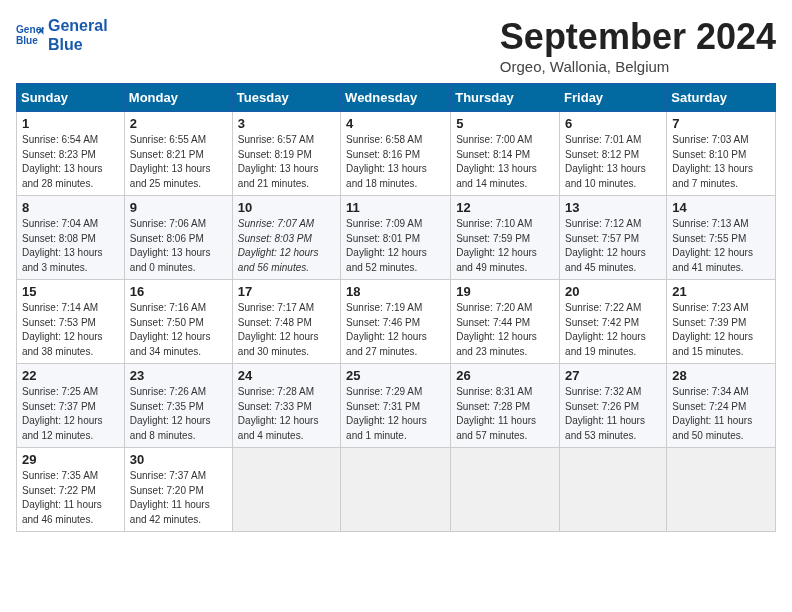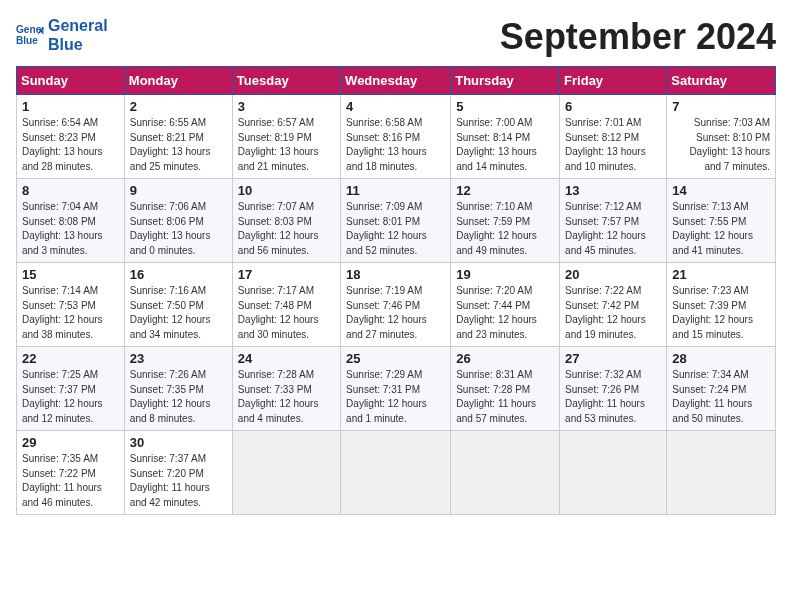--- a/index.html
+++ b/index.html
@@ -35,21 +35,21 @@
     .location-title {
       font-size: 15px;
       color: #444;
     }
     table {
       width: 100%;
       border-collapse: collapse;
       font-size: 10.5px;
     }
     thead th {
-      background-color: #be185d;
+      background-color: #0369a1;
       color: #fff;
       padding: 6px 4px;
       text-align: left;
       font-size: 13px;
       font-weight: bold;
       border: 1px solid #1a5aad;
     }
     td {
       vertical-align: top;
       border: 1px solid #ccc;
@@ -87,20 +87,21 @@
       <text x="0" y="30" font-size="13" font-weight="bold" fill="#1a5aad">Blue</text>
       <polygon points="32,8 36,18 32,14 28,18" fill="#1a5aad"></polygon>
     </svg>
     <div style="line-height:1.2">
       <div style="font-size:16px;font-weight:bold;color:#1a5aad">General</div>
       <div style="font-size:16px;font-weight:bold;color:#1a5aad">Blue</div>
     </div>
   </div>
   <div class="title-block">
     <div class="month-title">September 2024</div>
+    <div class="location-title">Orgeo, Wallonia, Belgium</div>
   </div>
 </div>
 
 <table>
   <thead>
     <tr id="weekday-header">
         <th>Sunday</th>
         <th>Monday</th>
         <th>Tuesday</th>
         <th>Wednesday</th>
@@ -148,21 +149,21 @@
         </td>
         <td>
           <span class="day-num">6</span>
           <div class="day-info" style="white-space: pre-line;">Sunrise: 7:01 AM
 Sunset: 8:12 PM
 Daylight: 13 hours
 and 10 minutes.</div>
         </td>
         <td>
           <span class="day-num">7</span>
-          <div class="day-info" style="white-space: pre-line; text-align: right;">Sunrise: 7:03 AM
+          <div class="day-info" style="white-space: pre-line;">Sunrise: 7:03 AM
 Sunset: 8:10 PM
 Daylight: 13 hours
 and 7 minutes.</div>
         </td>
       </tr>
       <tr>
         <td>
           <span class="day-num">8</span>
           <div class="day-info" style="white-space: pre-line;">Sunrise: 7:04 AM
 Sunset: 8:08 PM
@@ -171,21 +172,21 @@
         </td>
         <td>
           <span class="day-num">9</span>
           <div class="day-info" style="white-space: pre-line;">Sunrise: 7:06 AM
 Sunset: 8:06 PM
 Daylight: 13 hours
 and 0 minutes.</div>
         </td>
         <td>
           <span class="day-num">10</span>
-          <div class="day-info" style="white-space: pre-line;">Sunrise: 7:07 AM
+          <div class="day-info" style="white-space: pre-line; font-style: italic;">Sunrise: 7:07 AM
 Sunset: 8:03 PM
 Daylight: 12 hours
 and 56 minutes.</div>
         </td>
         <td>
           <span class="day-num">11</span>
           <div class="day-info" style="white-space: pre-line;">Sunrise: 7:09 AM
 Sunset: 8:01 PM
 Daylight: 12 hours
 and 52 minutes.</div>

